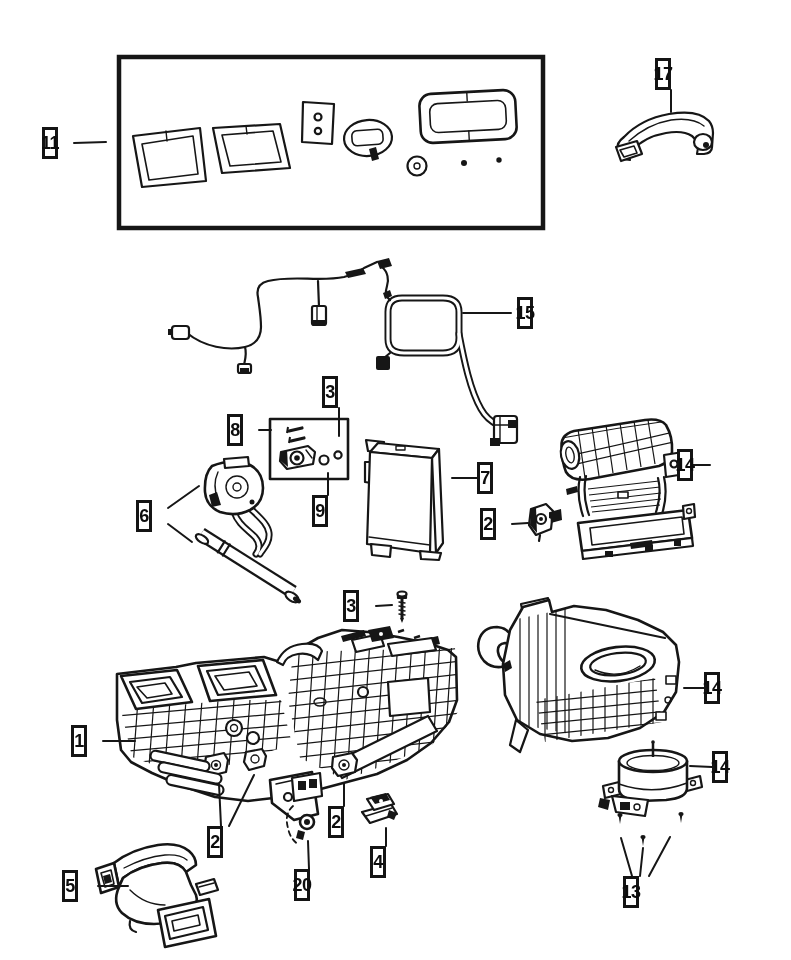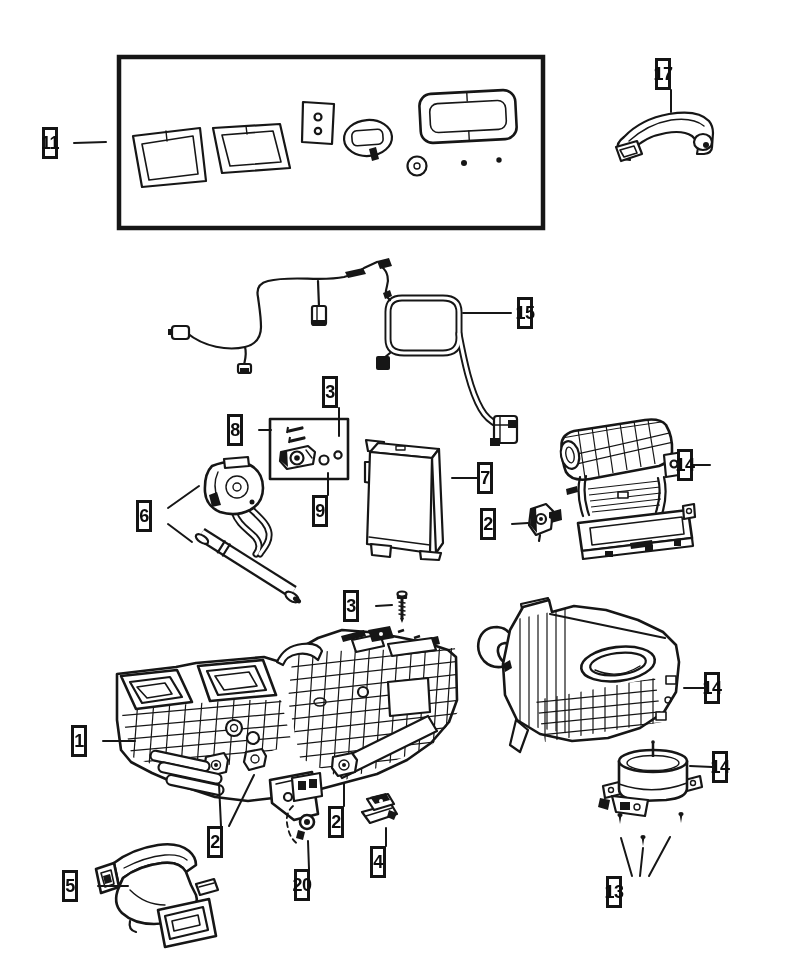--- a/index.html
+++ b/index.html
@@ -456,20 +456,20 @@
 <div class="callout" style="left:322px;top:376px">3</div>
 <div class="callout" style="left:312px;top:495px">9</div>
 <div class="callout" style="left:477px;top:462px">7</div>
 <div class="callout" style="left:480px;top:508px">2</div>
 <div class="callout" style="left:677px;top:449px">14</div>
 <div class="callout" style="left:136px;top:500px">6</div>
 <div class="callout" style="left:343px;top:590px">3</div>
 <div class="callout" style="left:71px;top:725px">1</div>
 <div class="callout" style="left:704px;top:672px">14</div>
 <div class="callout" style="left:712px;top:751px">14</div>
-<div class="callout" style="left:606px;top:876px">13</div>
+<div class="callout" style="left:623px;top:876px">13</div>
 <div class="callout" style="left:62px;top:870px">5</div>
 <div class="callout" style="left:207px;top:826px">2</div>
 <div class="callout" style="left:294px;top:869px">20</div>
 <div class="callout" style="left:328px;top:806px">2</div>
 <div class="callout" style="left:370px;top:846px">4</div>
 
 </div>
 
 </body></html>

